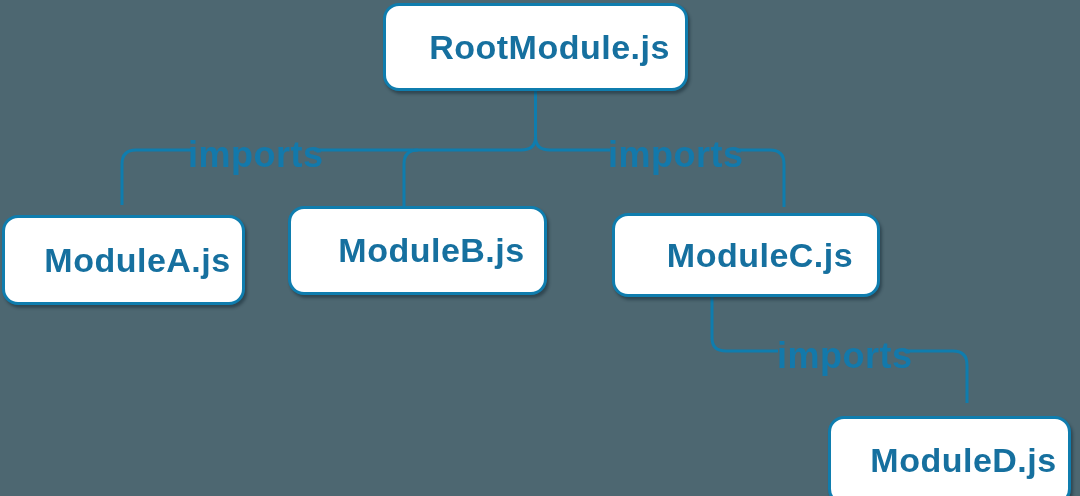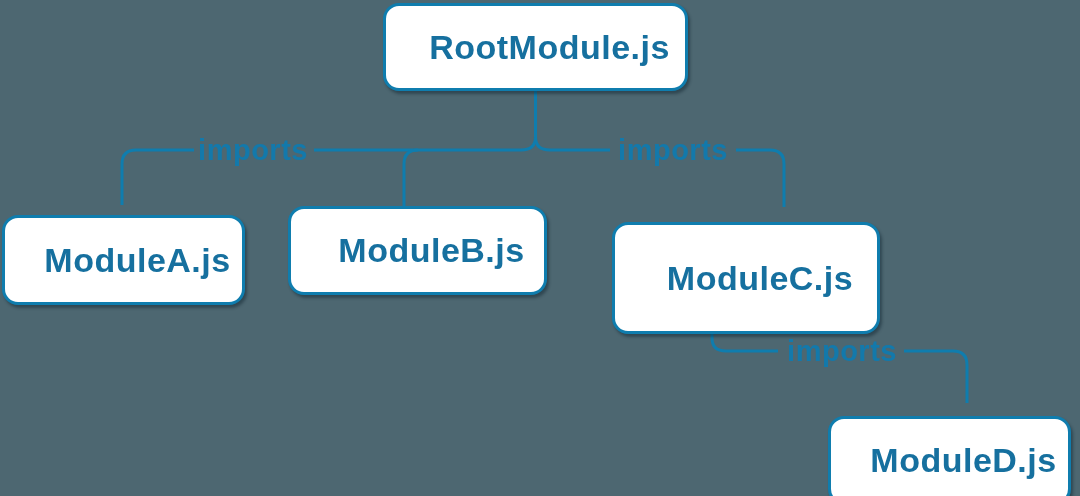--- a/index.html
+++ b/index.html
@@ -37,30 +37,30 @@
     font-size: 34px;
     font-weight: 700;
     color: #16709f;
     letter-spacing: 0.5px;
     white-space: nowrap;
   }
   .edge-label {
     position: absolute;
     width: 130px;
     text-align: center;
-    font-size: 29px;
+    font-size: 36px;
     font-weight: 700;
     color: #1379ab;
     letter-spacing: 0.5px;
   }
   
   .node-root { left: 383px; top: 3px;   width: 305px; height: 88px; }
   .node-a    { left: 2px;   top: 205px; width: 243px; height: 90px; margin-top: 10px; }
   .node-b    { left: 288px; top: 206px; width: 259px; height: 89px; }
-  .node-c    { left: 612px; top: 222px; width: 268px; height: 112px; }
+  .node-c    { left: 612px; top: 213px; width: 268px; height: 84px; }
   .node-d    { left: 828px; top: 403px; width: 243px; height: 89px; margin-top: 13px; }
   .edge-label-left   { left: 188px; top: 134px; }
   .edge-label-right  { left: 608px; top: 134px; }
   .edge-label-bottom { left: 777px; top: 335px; }
 </style>
 </head>
 <body>
 
 <div class="stage">
 

